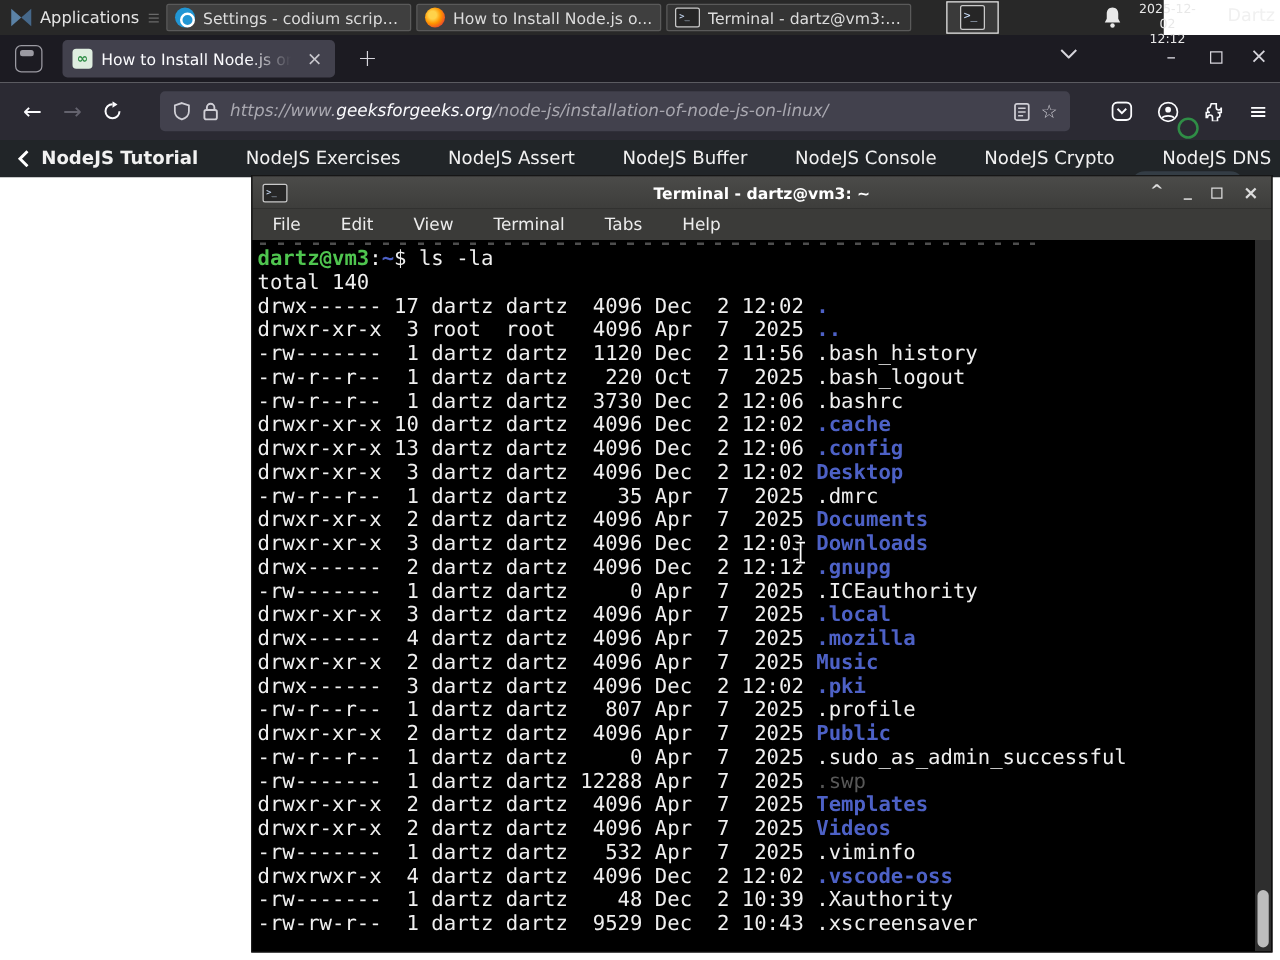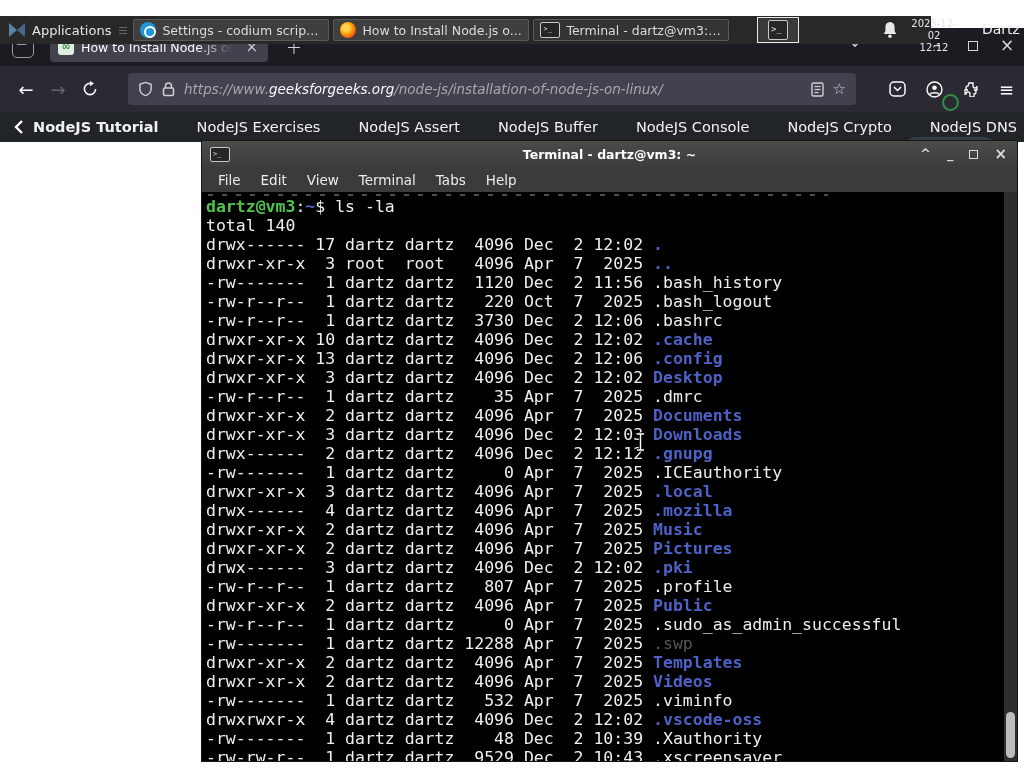--- a/index.html
+++ b/index.html
@@ -1,21 +1,21 @@
 <!DOCTYPE html>
 <html><head>
 <meta charset="utf-8">
 <style>
   * { margin:0; padding:0; box-sizing:border-box; }
   html,body { width:1024px; height:768px; overflow:hidden; background:#000; }
   body { font-family:"DejaVu Sans", sans-serif; }
   .screen { position:relative; width:1024px; height:768px; overflow:hidden; background:#fff; }
 
   
-  .taskbar { position:absolute; left:0; top:16px; width:931px; height:28px; background:#282828; display:flex; align-items:center; z-index:50; color:#e4e4e4; font-size:13px; }
+  .taskbar { position:absolute; left:0; top:0; width:931px; height:28px; background:#282828; display:flex; align-items:center; z-index:50; color:#e4e4e4; font-size:13px; }
   .apps-btn { display:flex; align-items:center; gap:6px; padding:0 8px; height:28px; cursor:default; }
   .apps-logo { width:18px; height:16px; }
   .drag-handle { width:8px; height:14px; margin-right:6px; display:flex; flex-direction:column; justify-content:center; gap:2px; }
   .drag-handle i { display:block; height:1px; background:#6a6a6a; }
   .task-btn { width:196px; height:22px; margin-right:4px; background:#3f3f3f; border:1px solid #5a5a5a; border-radius:2px; display:flex; align-items:center; gap:6px; padding:0 6px; overflow:hidden; white-space:nowrap; }
   .task-btn.pressed { background:#343434; }
   .task-btn .lbl { overflow:hidden; text-overflow:ellipsis; white-space:nowrap; color:#dcdcdc; font-size:12.5px; }
   .ff-logo { width:16px; height:16px; border-radius:50%; flex:0 0 16px;
     background:radial-gradient(circle at 38% 38%, #ffd24a 0 22%, #ff9500 48%, #e8442c 78%); }
   .codium-logo { width:16px; height:16px; border-radius:50%; flex:0 0 16px; background:#2196d4; position:relative; }
@@ -64,21 +64,21 @@
   .signin { background:#343d45; border-radius:15px; padding:4px 22px; font-size:14px; color:#fff; }
   .page-body { position:absolute; left:0; top:114px; width:1024px; height:626px; background:#ffffff; }
 
   
   .termwin { position:absolute; left:201px; top:140px; width:817px; height:622px; border:1px solid #161616; z-index:40; display:flex; flex-direction:column; background:#000; }
   .t-titlebar { height:26px; background:linear-gradient(#4b4b49,#3d3d3b); display:flex; align-items:center; padding:0 8px; position:relative; flex:0 0 26px; }
   .t-title { position:absolute; left:0; right:0; text-align:center; color:#fff; font-weight:bold; font-size:12.5px; }
   .t-btns { position:absolute; right:10px; top:0; height:26px; display:flex; align-items:center; gap:16px; color:#dcdcdc; }
   .t-btns .sq { width:9px; height:9px; border:1.5px solid #dcdcdc; }
   .t-btns .glyph { font-size:13px; font-weight:bold; line-height:10px; }
-  .t-menubar { height:25px; background:#3b3b39; display:flex; align-items:center; gap:0; padding-left:6px; flex:0 0 25px; }
+  .t-menubar { height:25px; background:#3b3b39; display:flex; align-items:center; gap:12px; padding-left:6px; flex:0 0 25px; }
   .t-menubar span { color:#ececec; font-size:13.5px; padding:0 10px; }
   .t-content { position:relative; flex:1; background:#000; overflow:hidden; padding:1px 0 0 4px;
     font-family:"DejaVu Sans Mono", monospace; font-size:16.5px; line-height:19px; color:#efefef; }
   .clipped-line { height:2px; width:620px; margin:1px 0 1px 2px; opacity:.55;
     background:repeating-linear-gradient(90deg,#8d8d8d 0 5px, transparent 5px 14px); }
   .tline { white-space:pre; height:19px; }
   .seg-green { color:#4fc54f; font-weight:bold; }
   .seg-blue  { color:#4d61c6; font-weight:bold; }
   .seg-white { color:#efefef; }
   .n-dir { color:#4d61c6; font-weight:bold; }
@@ -246,21 +246,20 @@
           <div class="tline"><span>drwxr-xr-x 13 dartz dartz  4096 Dec  2 12:06 </span><span class="n-dir">.config</span></div>
           <div class="tline"><span>drwxr-xr-x  3 dartz dartz  4096 Dec  2 12:02 </span><span class="n-dir">Desktop</span></div>
           <div class="tline"><span>-rw-r--r--  1 dartz dartz    35 Apr  7  2025 </span><span class="n-file">.dmrc</span></div>
           <div class="tline"><span>drwxr-xr-x  2 dartz dartz  4096 Apr  7  2025 </span><span class="n-dir">Documents</span></div>
           <div class="tline"><span>drwxr-xr-x  3 dartz dartz  4096 Dec  2 12:03 </span><span class="n-dir">Downloads</span></div>
           <div class="tline"><span>drwx------  2 dartz dartz  4096 Dec  2 12:12 </span><span class="n-dir">.gnupg</span></div>
           <div class="tline"><span>-rw-------  1 dartz dartz     0 Apr  7  2025 </span><span class="n-file">.ICEauthority</span></div>
           <div class="tline"><span>drwxr-xr-x  3 dartz dartz  4096 Apr  7  2025 </span><span class="n-dir">.local</span></div>
           <div class="tline"><span>drwx------  4 dartz dartz  4096 Apr  7  2025 </span><span class="n-dir">.mozilla</span></div>
           <div class="tline"><span>drwxr-xr-x  2 dartz dartz  4096 Apr  7  2025 </span><span class="n-dir">Music</span></div>
-          <div class="tline"><span>drwxr-xr-x  2 dartz dartz  4096 Apr  7  2025 </span><span class="n-dir">Pictures</span></div>
           <div class="tline"><span>drwx------  3 dartz dartz  4096 Dec  2 12:02 </span><span class="n-dir">.pki</span></div>
           <div class="tline"><span>-rw-r--r--  1 dartz dartz   807 Apr  7  2025 </span><span class="n-file">.profile</span></div>
           <div class="tline"><span>drwxr-xr-x  2 dartz dartz  4096 Apr  7  2025 </span><span class="n-dir">Public</span></div>
           <div class="tline"><span>-rw-r--r--  1 dartz dartz     0 Apr  7  2025 </span><span class="n-file">.sudo_as_admin_successful</span></div>
           <div class="tline"><span>-rw-------  1 dartz dartz 12288 Apr  7  2025 </span><span class="n-dim">.swp</span></div>
           <div class="tline"><span>drwxr-xr-x  2 dartz dartz  4096 Apr  7  2025 </span><span class="n-dir">Templates</span></div>
           <div class="tline"><span>drwxr-xr-x  2 dartz dartz  4096 Apr  7  2025 </span><span class="n-dir">Videos</span></div>
           <div class="tline"><span>-rw-------  1 dartz dartz   532 Apr  7  2025 </span><span class="n-file">.viminfo</span></div>
           <div class="tline"><span>drwxrwxr-x  4 dartz dartz  4096 Dec  2 12:02 </span><span class="n-dir">.vscode-oss</span></div>
           <div class="tline"><span>-rw-------  1 dartz dartz    48 Dec  2 10:39 </span><span class="n-file">.Xauthority</span></div>

